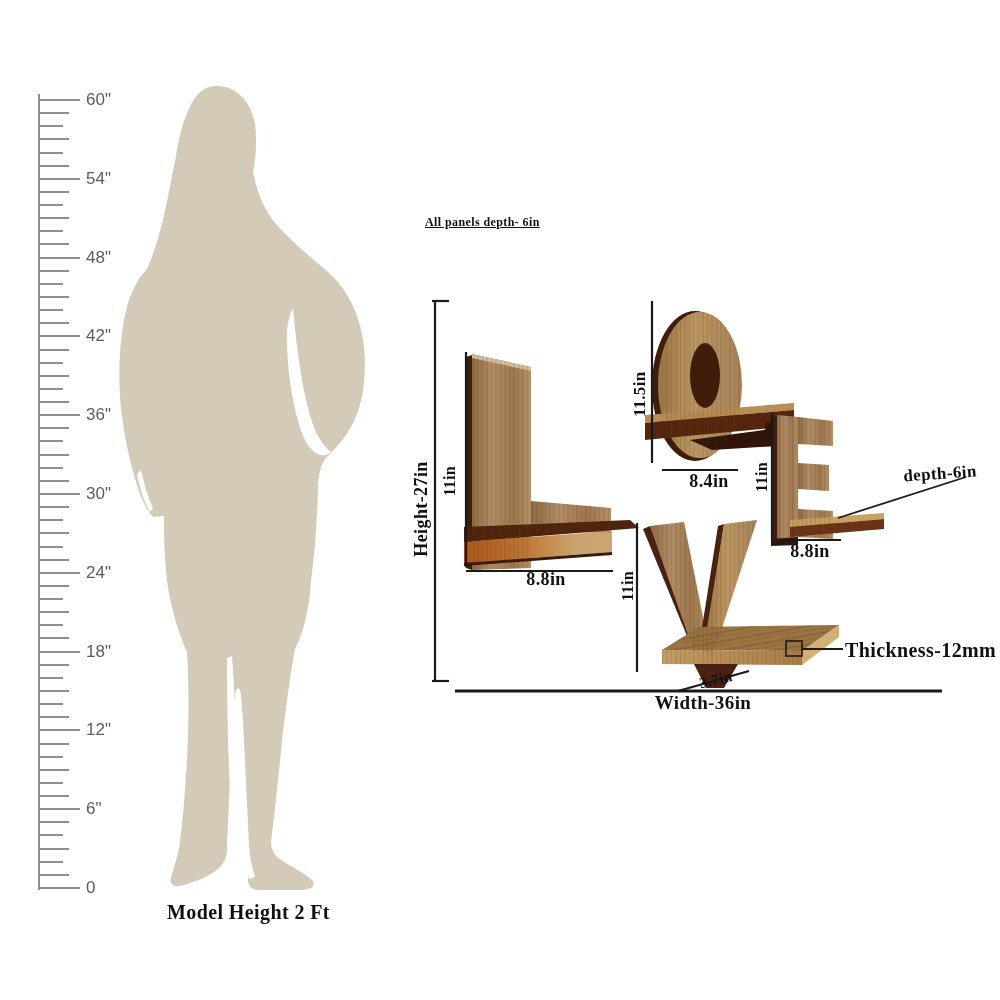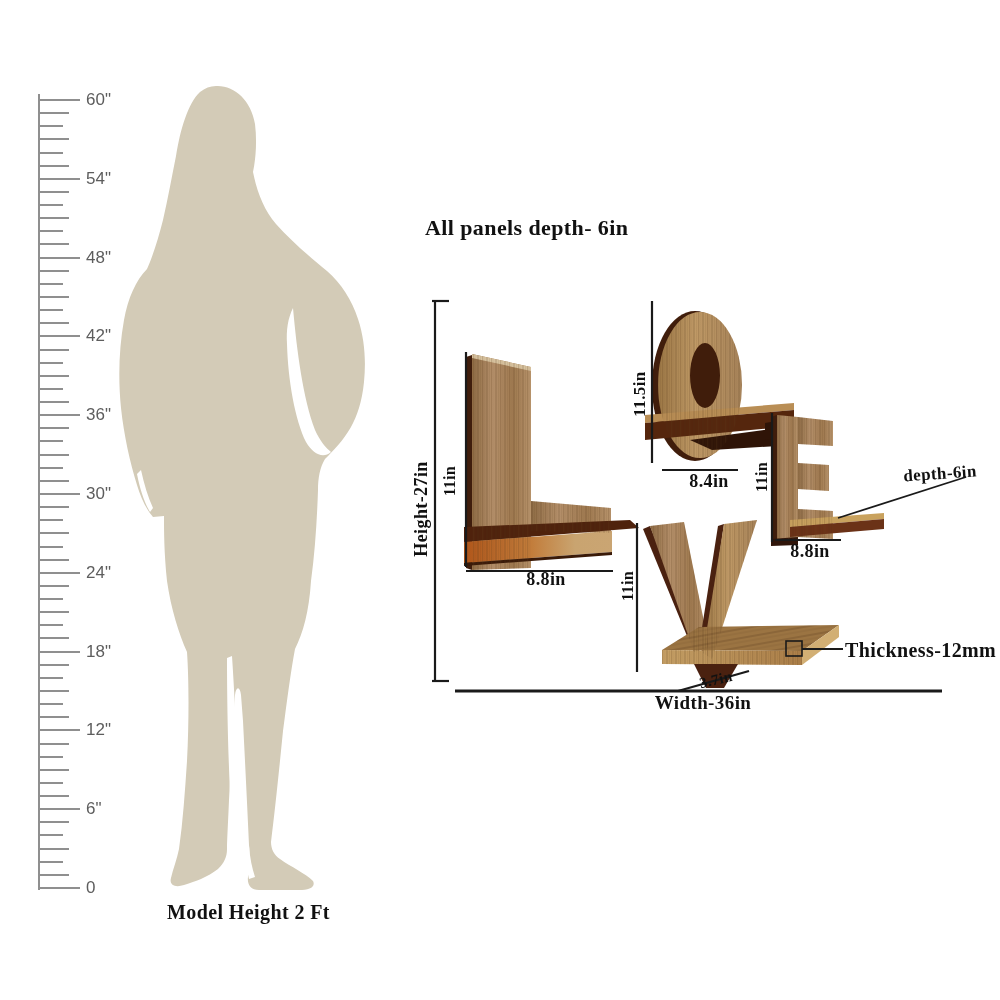--- a/index.html
+++ b/index.html
@@ -242,21 +242,21 @@
       <line x1="775" y1="540" x2="841" y2="540"></line>
       <line x1="637" y1="523" x2="637" y2="672"></line>
       <line x1="678" y1="691" x2="749" y2="671"></line>
       <line x1="455" y1="691" x2="942" y2="691" stroke-width="3"></line>
       <line x1="838" y1="518" x2="966" y2="477" stroke-width="1.8"></line>
       <line x1="802" y1="649" x2="843" y2="649" stroke-width="1.8"></line>
       <rect x="786" y="641" width="16" height="15" fill="none" stroke-width="1.6"></rect>
     </g>
   </svg>
 
-  <div class="txt" style="left:425px;top:215px;font-size:22px;">All panels depth- 6in</div>
+  <div class="txt" style="left:425px;top:215px;font-size:12px;text-decoration:underline;">All panels depth- 6in</div>
 
   <div class="dim-label rot90" style="left:421px;top:509px;font-size:18px;">Height-27in</div>
   <div class="dim-label rot90" style="left:450px;top:481px;font-size:16px;">11in</div>
   <div class="dim-label" style="left:546px;top:579px;font-size:18px;">8.8in</div>
   <div class="dim-label rot90" style="left:640px;top:394px;font-size:17px;">11.5in</div>
   <div class="dim-label" style="left:709px;top:481px;font-size:18px;">8.4in</div>
   <div class="dim-label rot90" style="left:762px;top:477px;font-size:16px;">11in</div>
   <div class="dim-label" style="left:810px;top:551px;font-size:18px;">8.8in</div>
   <div class="dim-label rot90" style="left:628px;top:586px;font-size:16px;">11in</div>
   <div class="dim-label rot13" style="left:716px;top:680px;font-size:15px;">3.7in</div>

